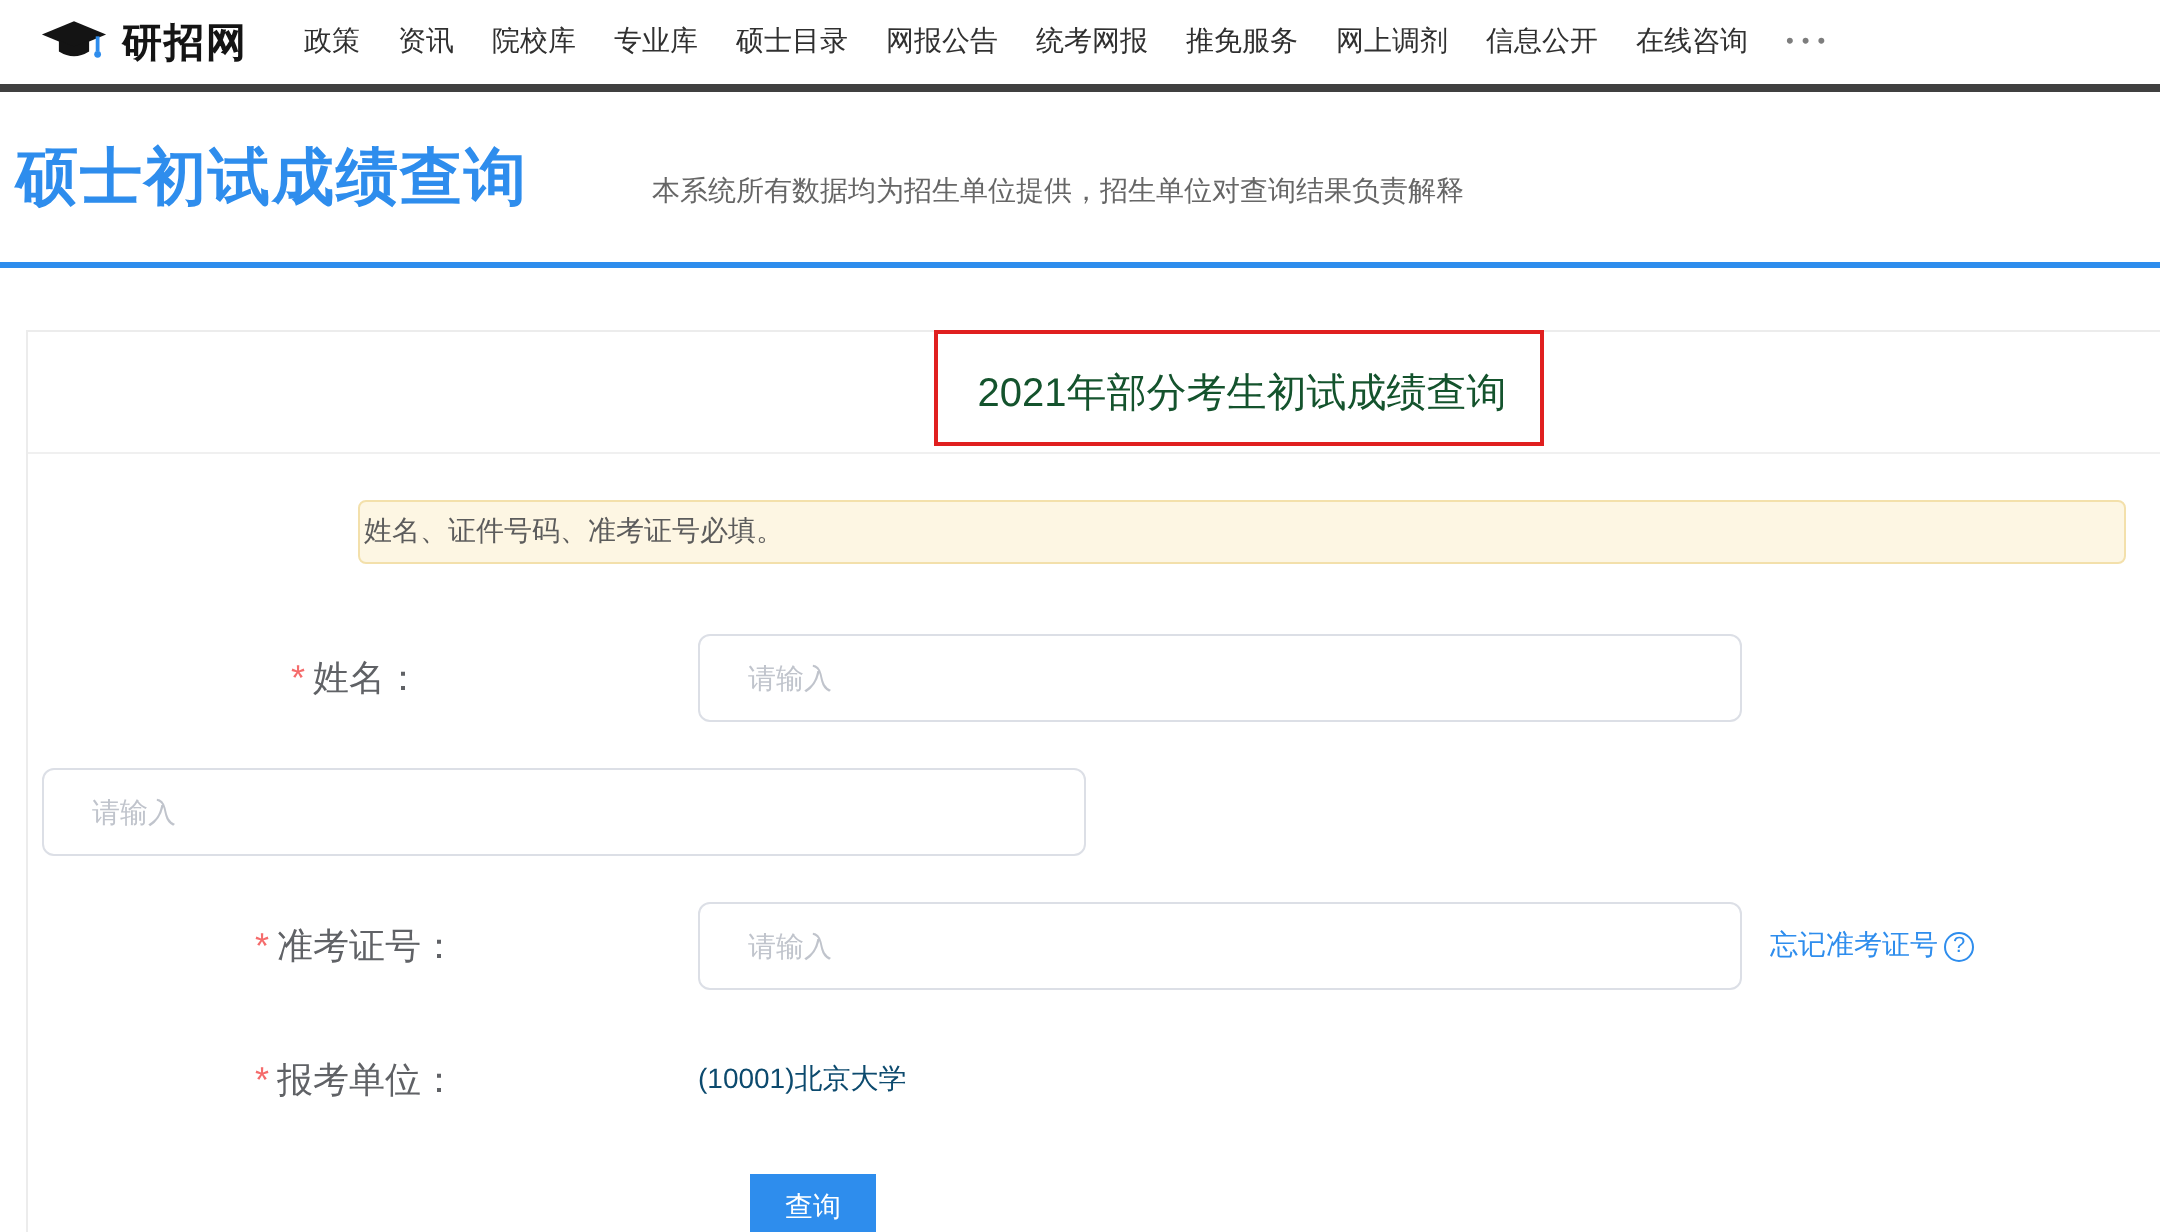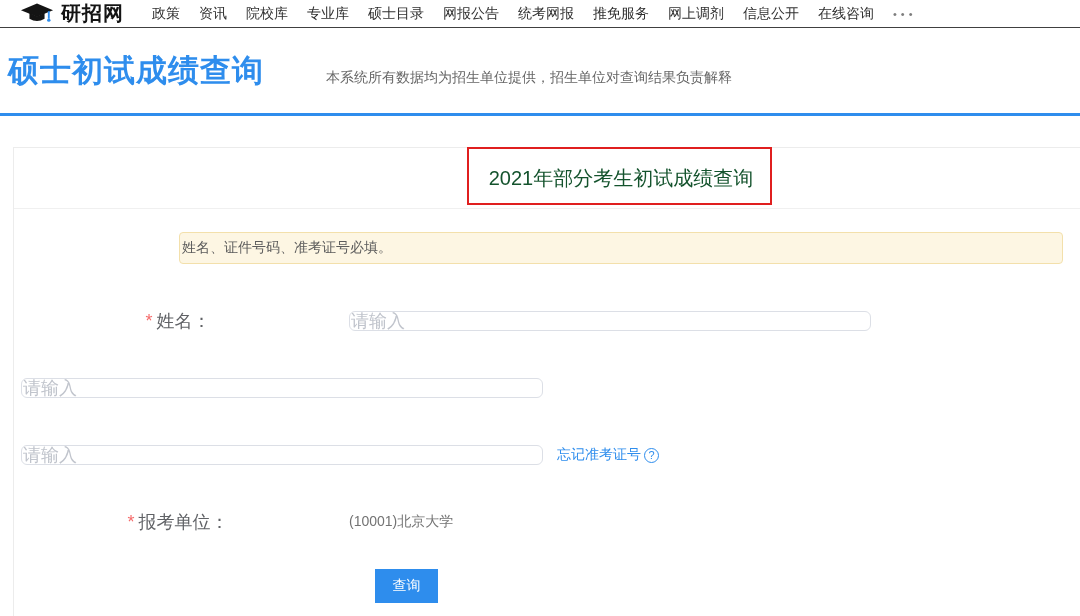--- a/index.html
+++ b/index.html
@@ -12,25 +12,25 @@
   * { margin: 0; padding: 0; box-sizing: border-box; }
   html, body {
     width: 1080px; height: 616px;
     overflow: hidden;
     background: #ffffff;
     font-family: "Liberation Sans", "DejaVu Sans", sans-serif;
     color: #333;
   }
   
   .topnav {
-    height: 28px;
+    height: 46px;
     display: flex;
     align-items: center;
     padding-left: 20px;
-    border-bottom: 1px solid #404040;
+    border-bottom: 4px solid #404040;
     background: #fff;
     white-space: nowrap;
   }
   .logo { display: flex; align-items: center; gap: 7px; cursor: pointer; }
   .logo-text { font-size: 20px; font-weight: 700; color: #141414; letter-spacing: 1px; }
   .nav-items { display: flex; align-items: center; margin-left: 28px; column-gap: 19px; }
   .nav-item { font-size: 14px; color: #303030; text-decoration: none; cursor: pointer; font-family: Liberation Serif, serif; }
   .nav-more {
     margin-left: 19px;
     color: #7d7d7d;
@@ -109,25 +109,25 @@
   .form-label {
     width: 328px;
     text-align: center;
     font-size: 18px;
     color: #606266;
   }
   .req { color: var(--required-red, #f56c6c); margin-right: 4px; }
   .form-input {
     margin-left: 7px;
     width: 522px;
-    height: 20px;
+    height: 44px;
     border: 1px solid #dcdfe6;
     border-radius: 6px;
-    padding: 0 1px;
-    font-size: 18px;
+    padding: 0 24px;
+    font-size: 14px;
     color: #333;
     outline: none;
     font-family: inherit;
   }
   .form-input::placeholder { color: #c0c4cc; }
   .forgot-link {
     margin-left: 14px;
     display: flex;
     align-items: center;
     gap: 3px;
@@ -138,21 +138,21 @@
   }
   .help-icon {
     width: 15px; height: 15px;
     border: 1px solid var(--accent, #2e8ded);
     border-radius: 50%;
     font-size: 11px;
     line-height: 13px;
     text-align: center;
     display: inline-block;
   }
-  .static-value { margin-left: 7px; font-size: 14px; color: #737373; }
+  .static-value { margin-left: 7px; font-size: 14px; color: #0c4a6e; }
   .btn-row { margin-left: 361px; margin-top: -2px; }
   .query-button {
     width: 63px; height: 34px;
     background: var(--accent, #2e8ded);
     color: #fff;
     border: none;
     border-radius: 0;
     font-size: 14px;
     cursor: pointer;
     font-family: inherit;
@@ -208,20 +208,21 @@
     <div class="form-row">
       <label class="form-label"><span class="req">*</span><span>姓名：</span></label>
       <input class="form-input" placeholder="请输入" style="">
     </div>
 
     <div class="form-row">
       <input class="form-input" placeholder="请输入" style="">
     </div>
 
     <div class="form-row">
+      <label class="form-label"><span class="req">*</span><span>准考证号：</span></label>
       <input class="form-input" placeholder="请输入" style="">
       <a class="forgot-link">
           <span>忘记准考证号</span>
           <span class="help-icon">?</span>
         </a>
     </div>
 
     <div class="form-row">
       <label class="form-label"><span class="req">*</span><span>报考单位：</span></label>
       <span class="static-value">(10001)北京大学</span>

